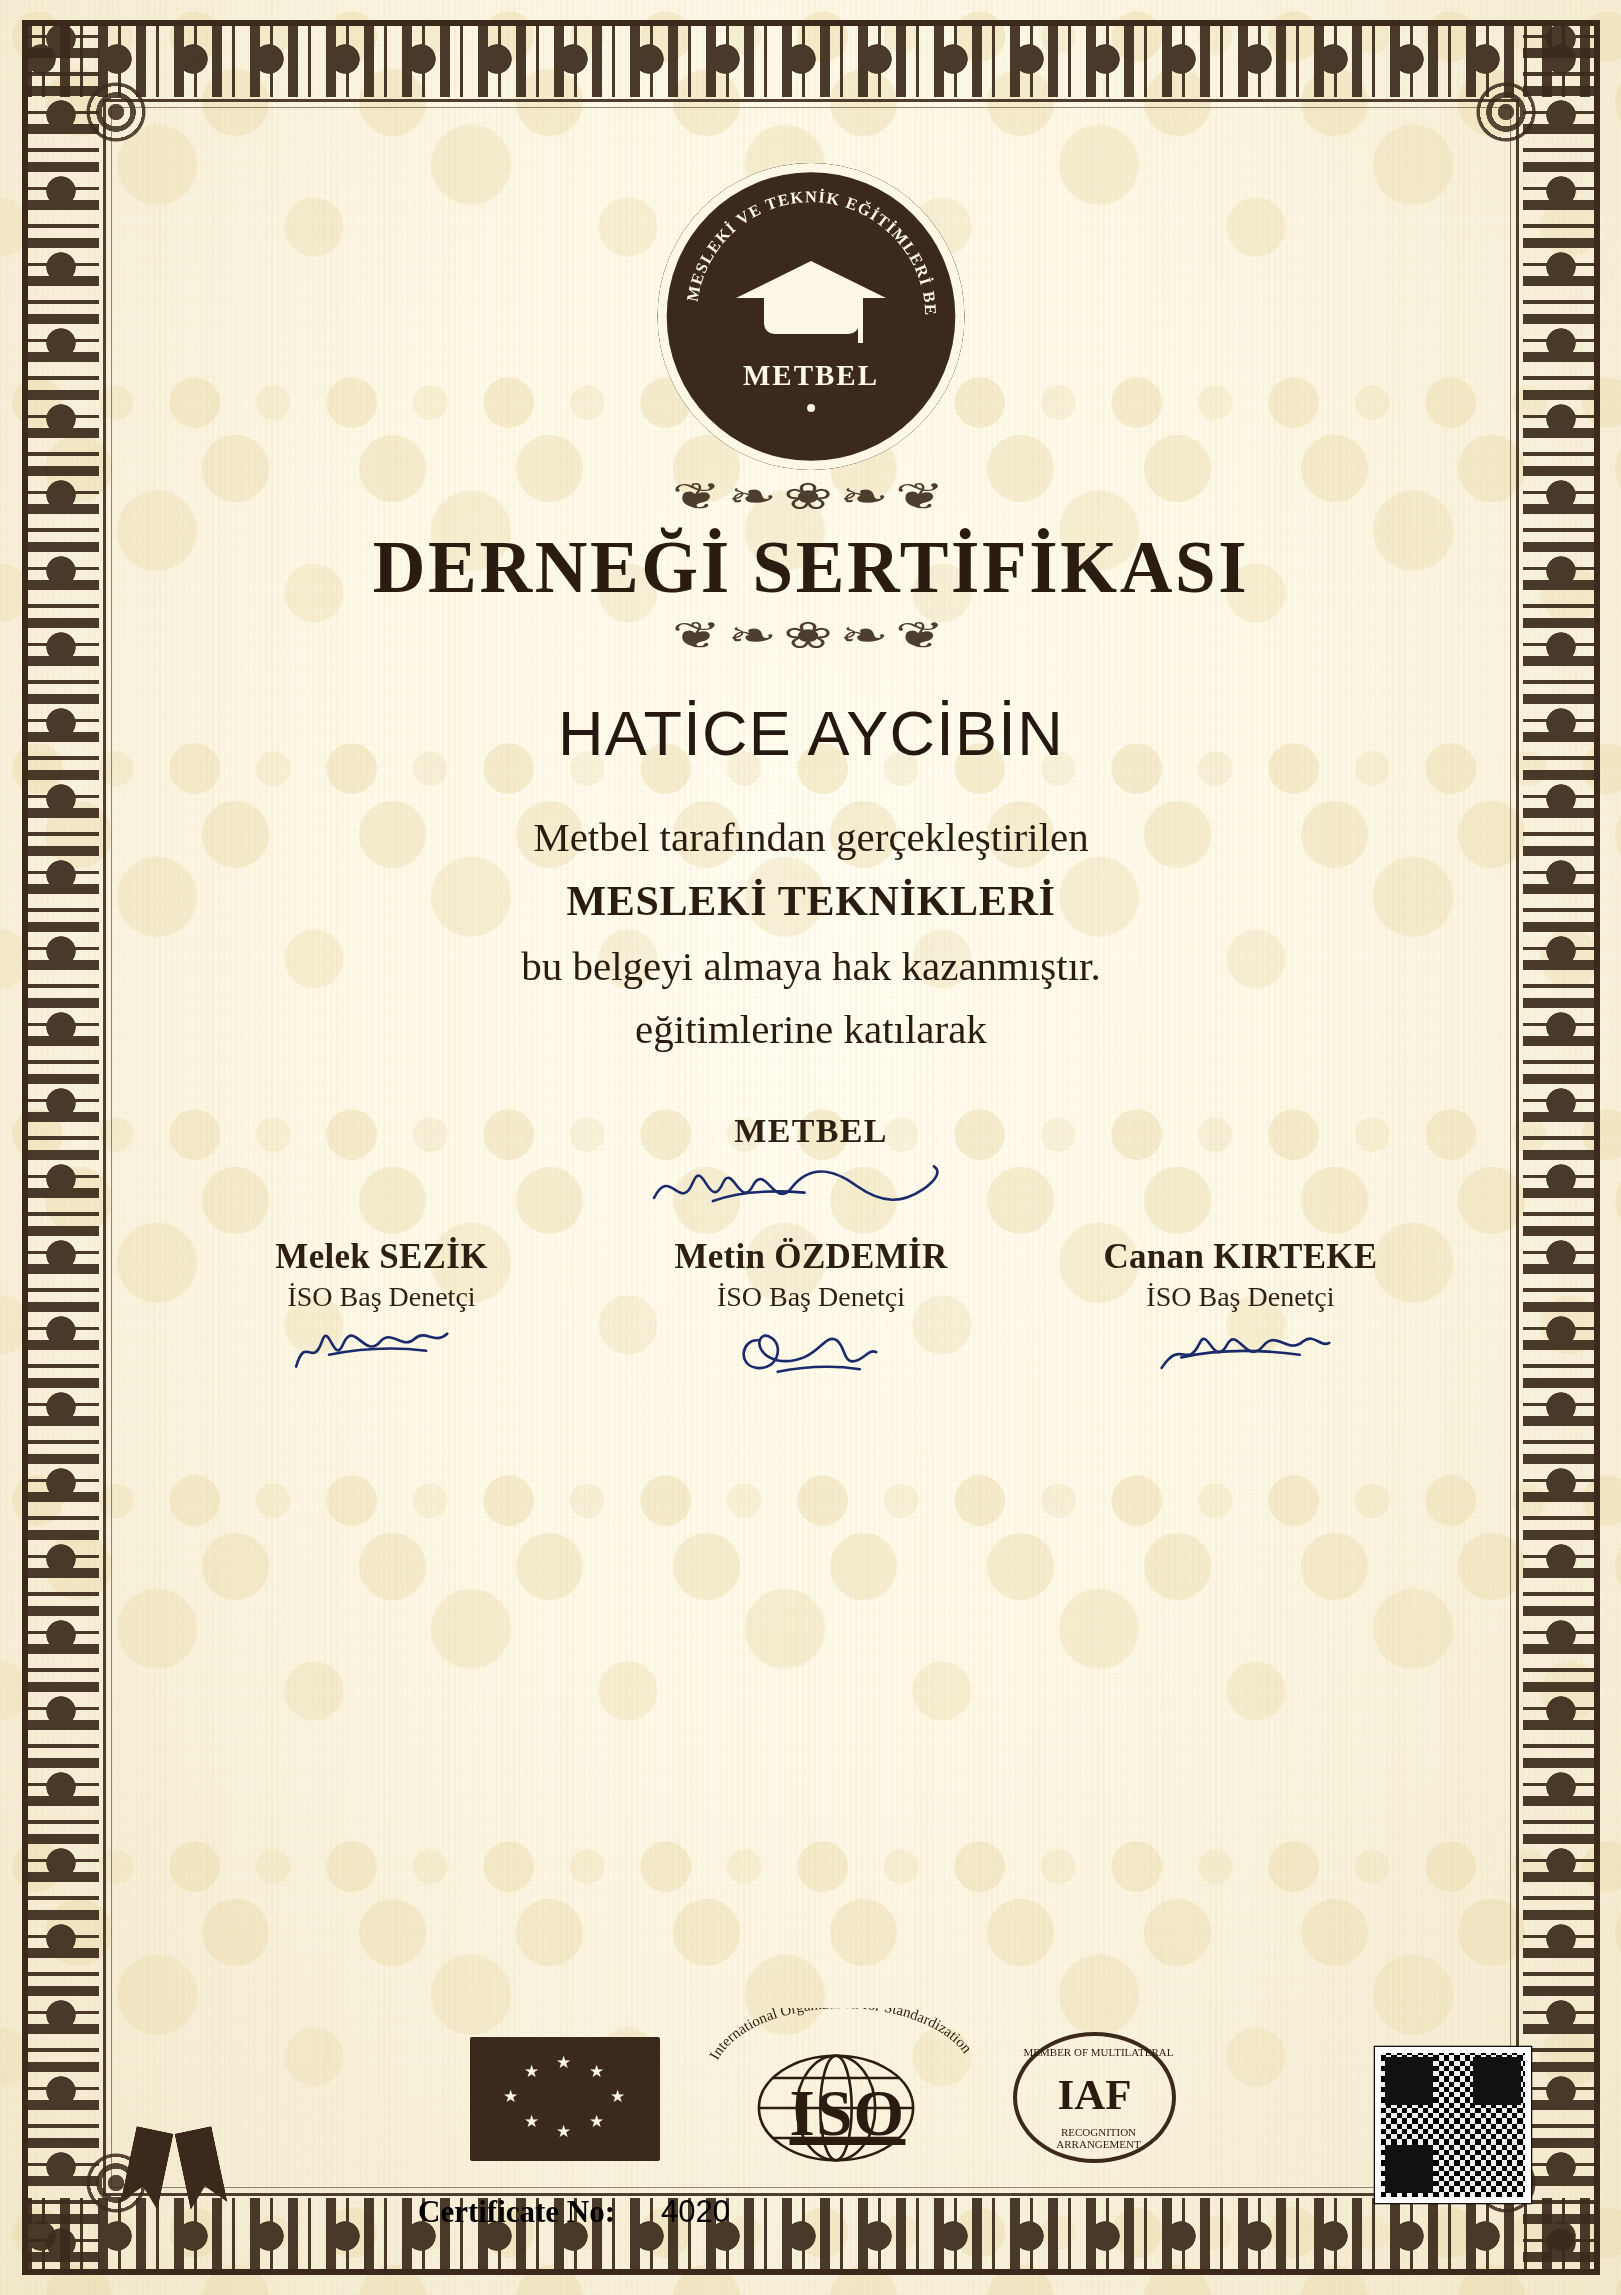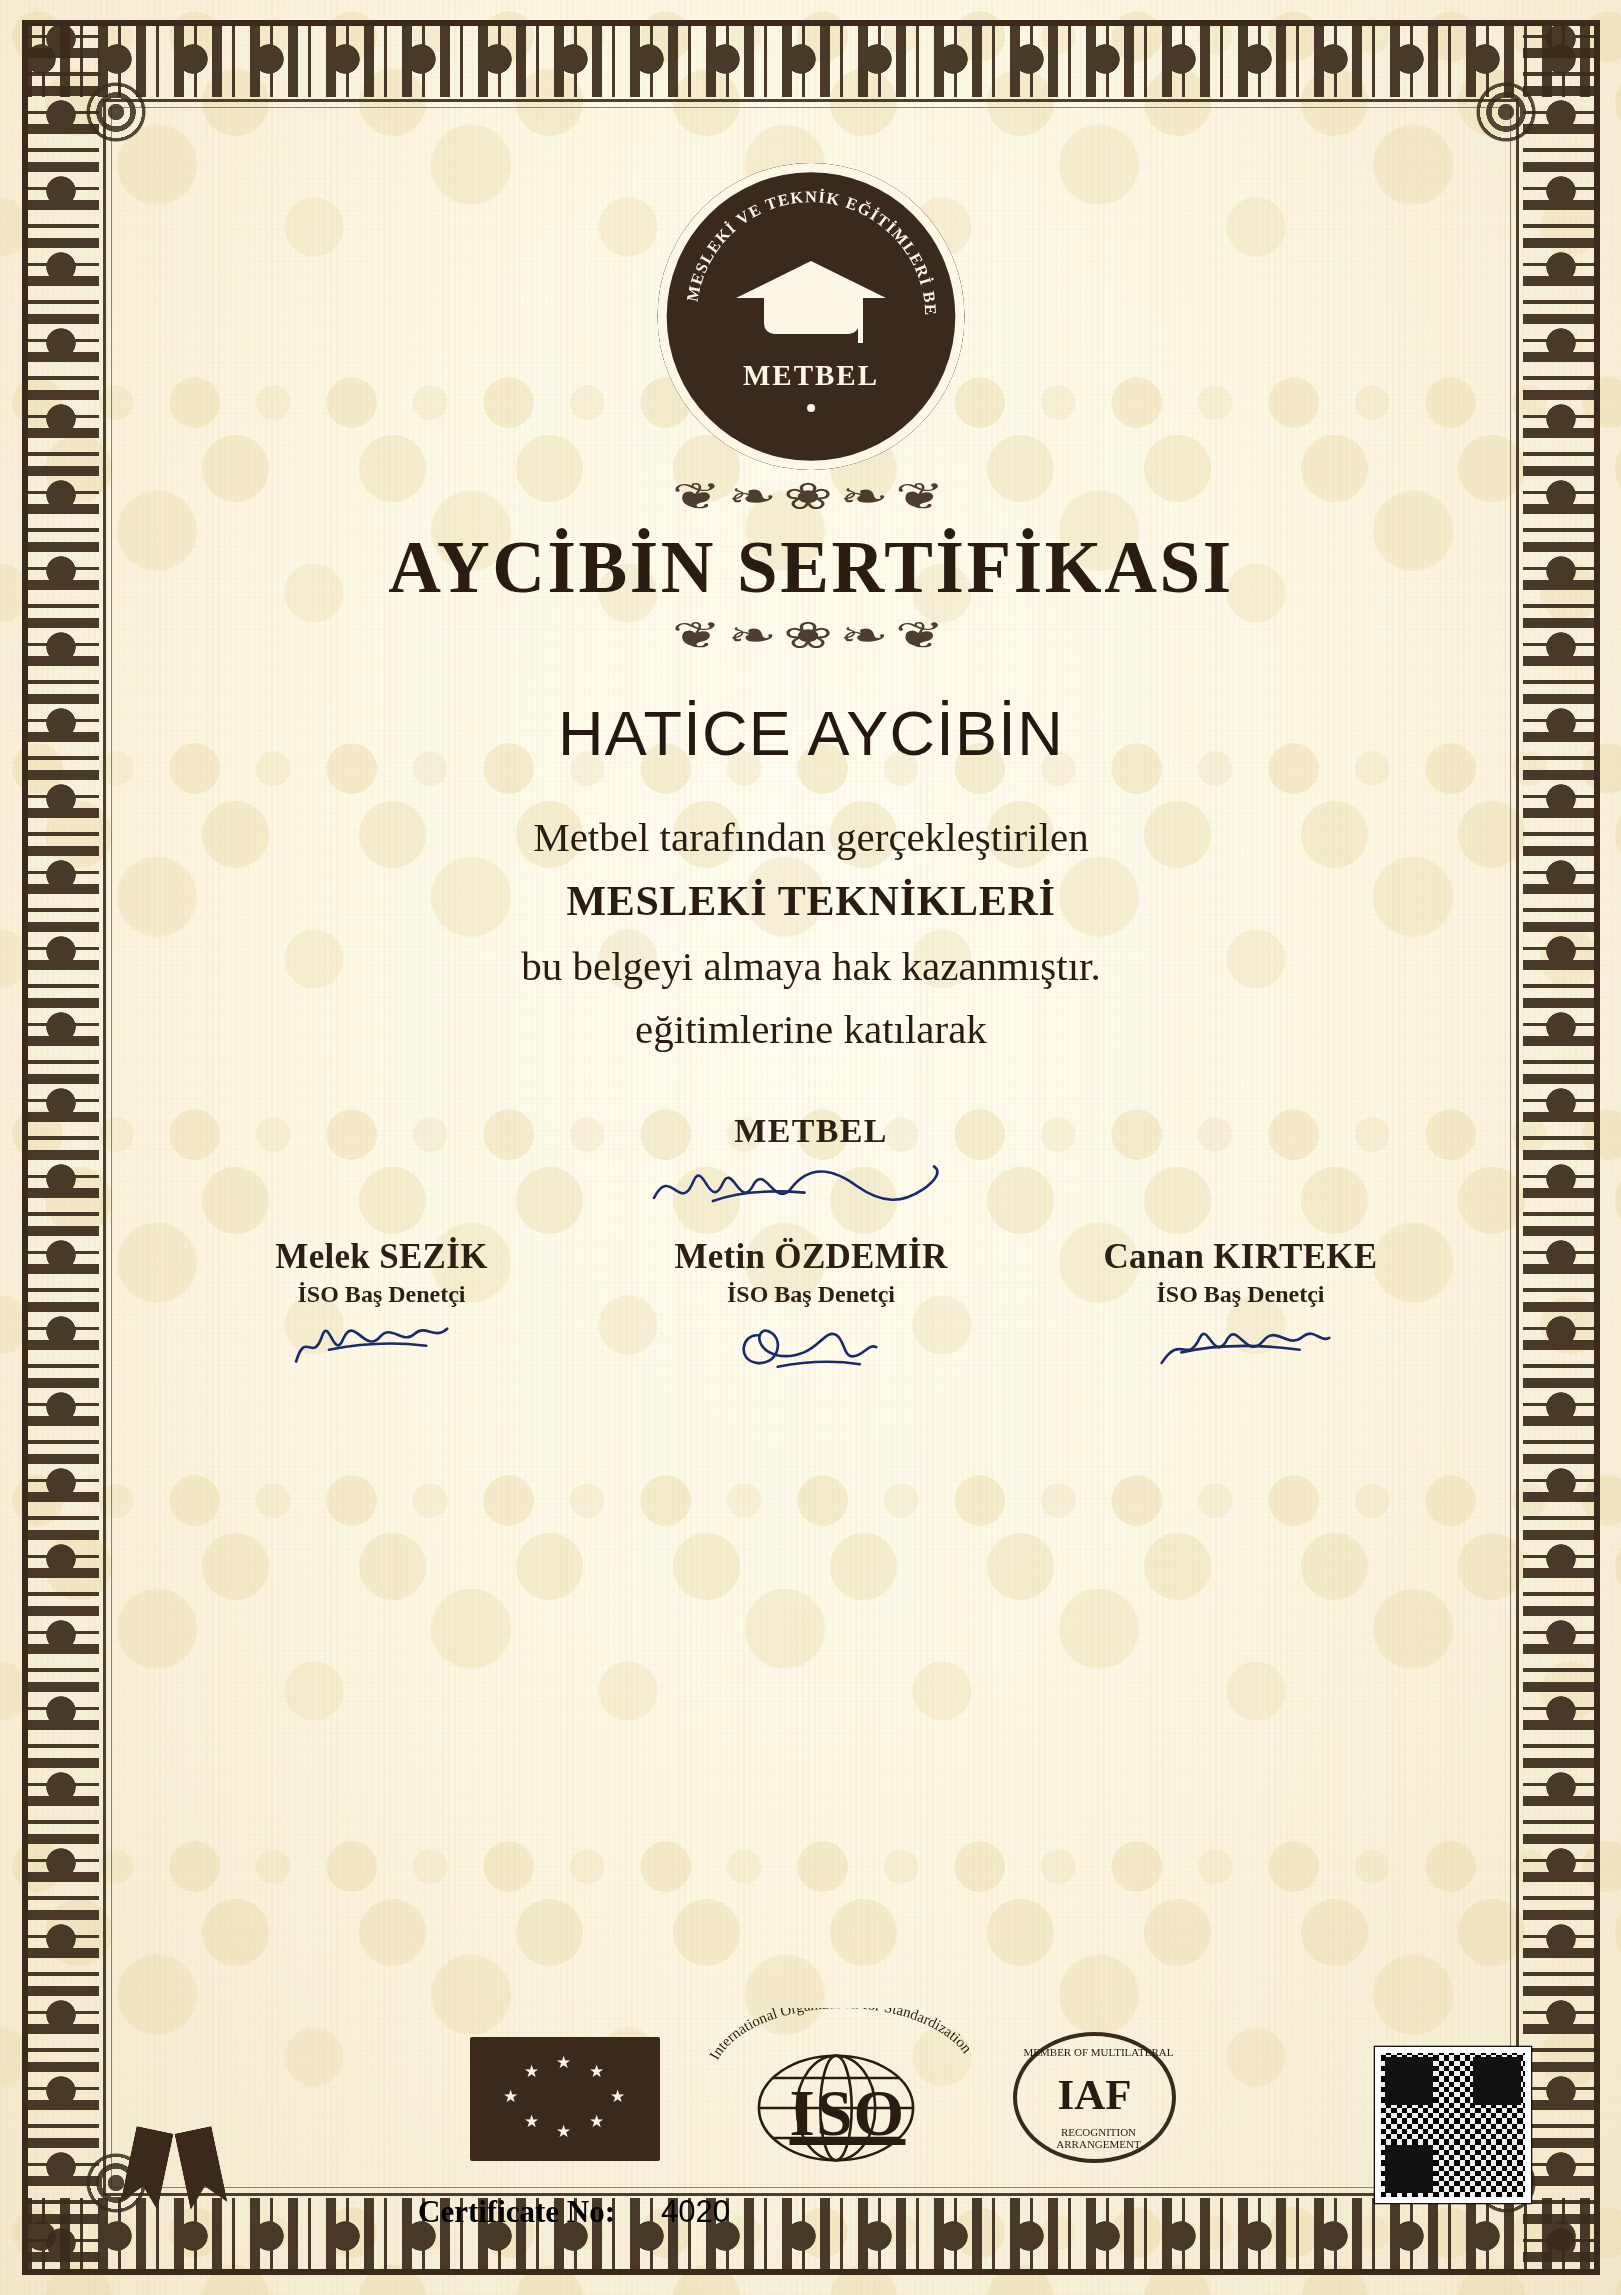--- a/index.html
+++ b/index.html
@@ -239,23 +239,22 @@
     padding: 0 39px;
     box-sizing: border-box;
   }
   .signer { width: 33%; }
   .signer .name {
     font-size: 35px;
     font-weight: bold;
     letter-spacing: 0.3px;
   }
   .signer .role {
-    font-size: 24px;
+    font-size: 28px;
     margin-top: 3.9px;
-    font-weight: bold;
   }
   .signer .scribble {
     height: 69px;
     margin-top: 1.3px;
     position: relative;
   }
 
   
   .logos {
     position: absolute;
@@ -415,21 +414,21 @@
         <div class="cap-tassel"></div>
       </div>
       <div class="seal-name">METBEL</div>
       <div class="seal-dot"></div>
     </div>
 
     <div class="flourish">
       <span>❦❧❀❧❦</span>
     </div>
 
-    <h1 class="title">AYCİBİN SERTİFİKASI</h1>
+    <h1 class="title">DERNEĞİ SERTİFİKASI</h1>
 
     <div class="flourish">
       <span>❦❧❀❧❦</span>
     </div>
 
     <div class="recipient">HATİCE AYCİBİN</div>
 
     <div class="body-text">
       <div>Metbel tarafından gerçekleştirilen</div>
       <div class="course">MESLEKİ TEKNİKLERİ</div>

